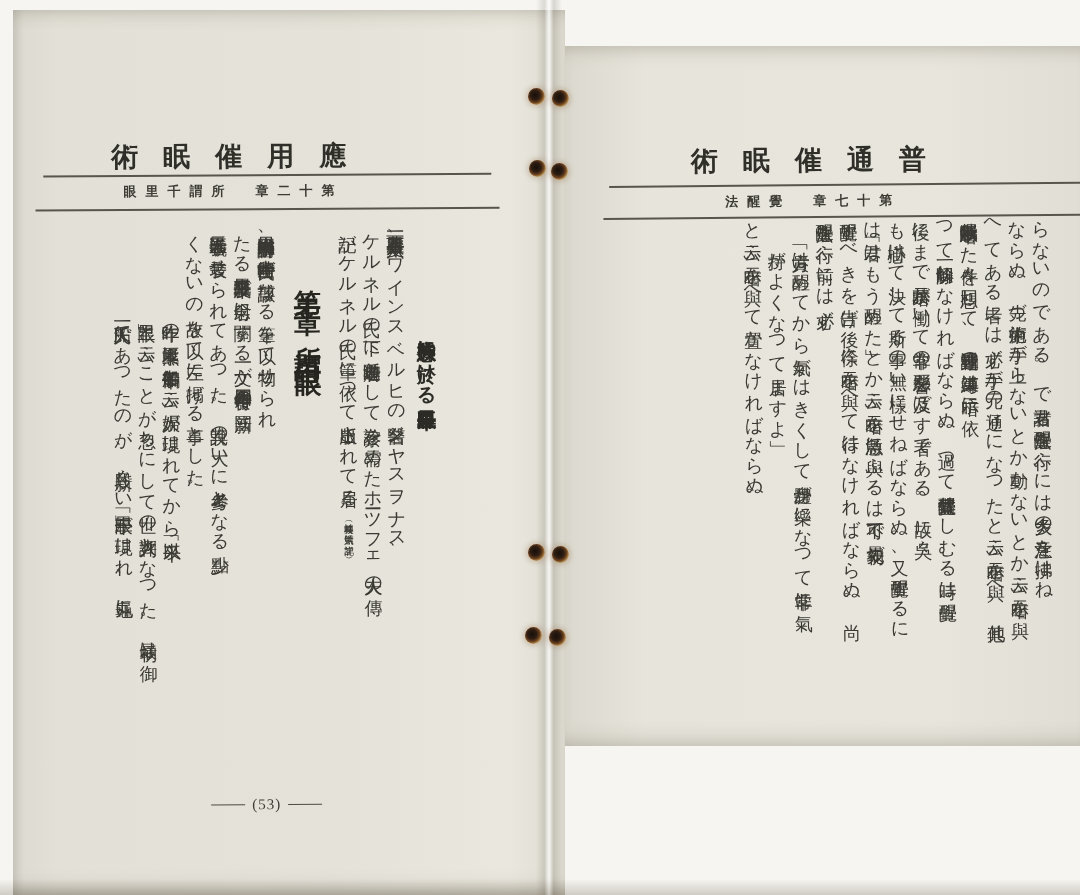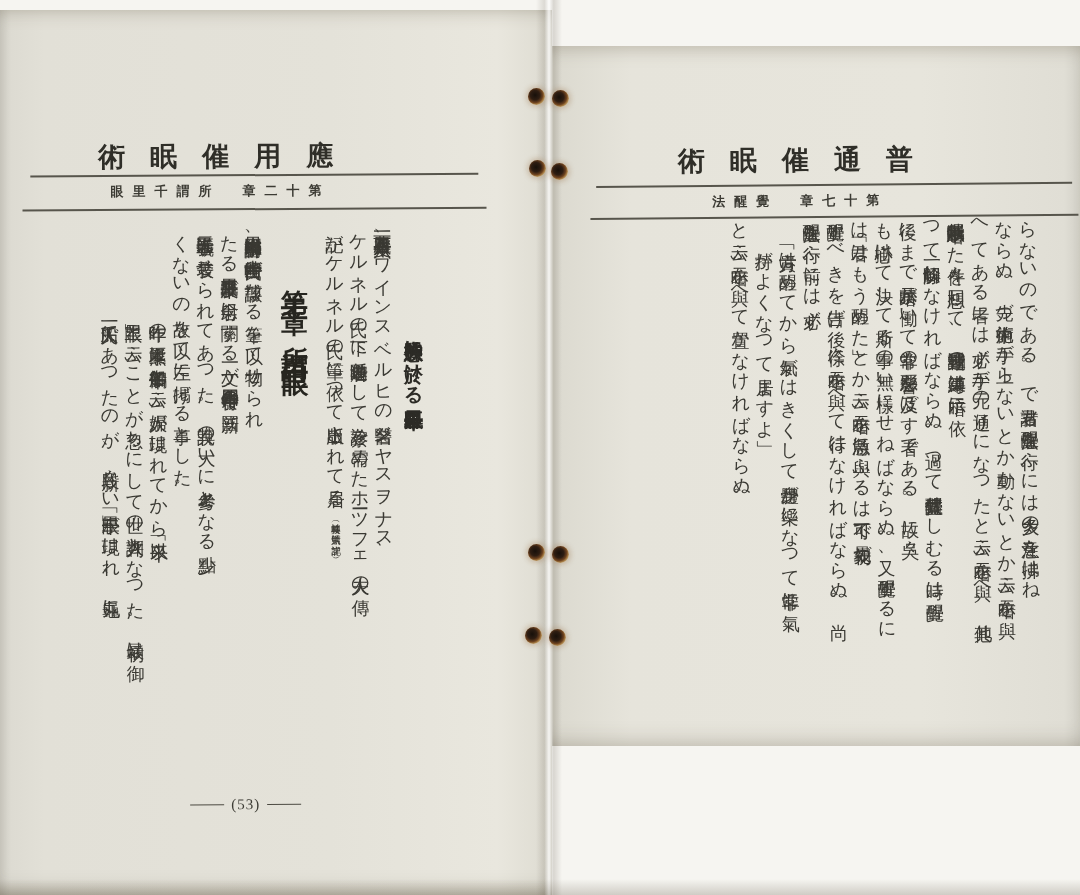--- a/index.html
+++ b/index.html
@@ -1,21 +1,21 @@
 <!DOCTYPE html>
 <html><head>
 <meta charset="utf-8">
 <style>
   * { margin:0; padding:0; box-sizing:border-box; }
   html,body { width:1080px; height:895px; overflow:hidden; background:#f6f5f1; }
   body { font-family:"Liberation Serif", serif; color:#3a3933; }
   #photo { position:relative; width:1080px; height:895px; background:#f6f5f1; }
 
   
-  .page { position:absolute; overflow:hidden; }
+  .page { position:absolute; overflow:hidden;margin-left:13px; }
   #page-left {
     left:0; top:10px; width:552px; height:885px;
     background:linear-gradient(to right,#cbc9c0 0%,#ddDBd2 2%,#e2e0d7 8%,#e4e2d9 60%,#e9e7de 90%,#dedcd2 99%);
     box-shadow:inset 0 14px 18px -14px rgba(120,110,90,.45), inset 0 -18px 22px -18px rgba(90,80,60,.4);
   }
   #page-right {
     left:552px; top:46px; width:528px; height:700px;
     background:linear-gradient(to left,#d2d0c7 0%,#e0ded5 3%,#e7e5dc 30%,#e6e4db 85%,#dcdad0 99%);
     box-shadow:inset 0 16px 18px -14px rgba(120,110,90,.4), inset 0 -18px 22px -18px rgba(90,80,60,.38);
   }
@@ -94,21 +94,21 @@
         <div class="vcol chapter-heading">第十二章　所謂千里眼</div>
         <div class="vcol">大日本國民中學會講師、寺崎留吉氏が該博なる筆を以て物せられ</div>
         <div class="vcol">たる千里眼千里耳及び念射に關する一文が四十四年二月發行の新國</div>
         <div class="vcol">民十二卷五號に發表せられてあつた。其說の大いに參考となる點少</div>
         <div class="vcol">くないの故を以て左に掲げる事とした。</div>
         <div class="vcol indent-lg">昨年の夏熊本に御船千鶴子と云ふ婦人が現はれてから以來「千</div>
         <div class="vcol indent-lg">里眼」と云ふことが忽ちにして世の大評判となつた。最初は御</div>
         <div class="vcol indent-lg">船氏一人であつたのが、段々新しい「千里眼」が現はれ、丸龜に</div>
       </div>
 
-      <div class="pagenum" style="left:188px; top:786px;text-align:right;">
+      <div class="pagenum" style="left:196px; top:786px;text-align:right;">
         <span class="dash"></span>
         <span>(53)</span>
         <span class="dash"></span>
       </div>
     </div>
   </div>
 
   <div class="page" id="page-right">
     <div class="tilt">
       <div class="rtl-row running-title" style="left:128px; top:96px;">術眠催通普</div>

